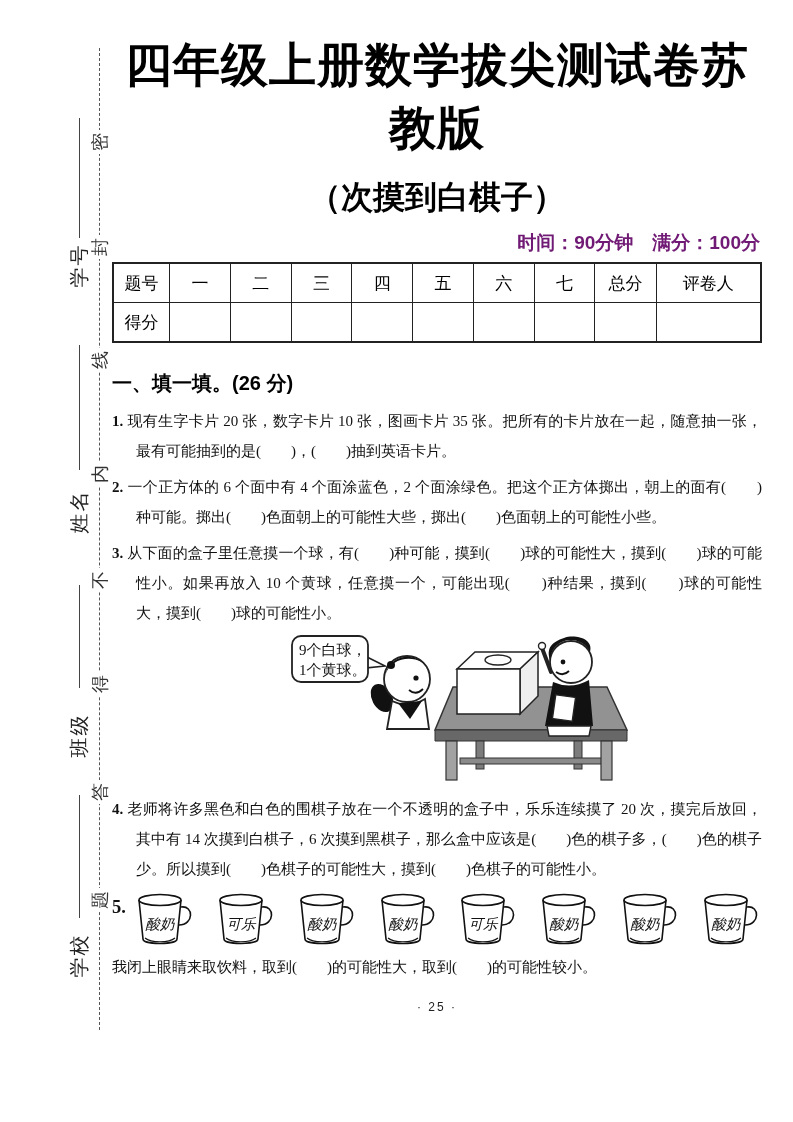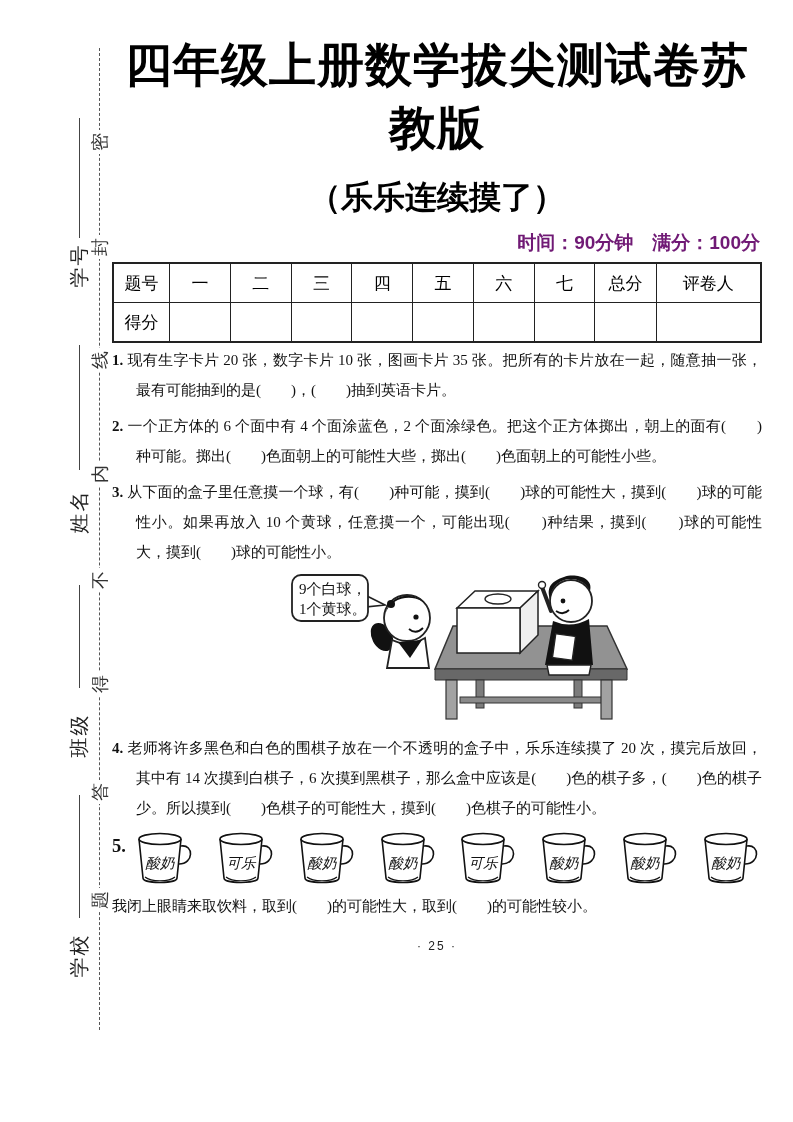--- a/index.html
+++ b/index.html
@@ -81,21 +81,21 @@
   <span class="seal-char" style="top:462px">内</span>
   <span class="seal-char" style="top:568px">不</span>
   <span class="seal-char" style="top:672px">得</span>
   <span class="seal-char" style="top:780px">答</span>
   <span class="seal-char" style="top:888px">题</span>
 </div>
 
 <div class="content">
 
   <h1 class="title">四年级上册数学拔尖测试卷苏教版</h1>
-  <h2 class="subtitle">（乐乐连续摸了）</h2>
+  <h2 class="subtitle">（次摸到白棋子）</h2>
   <div class="meta">时间：90分钟　满分：100分</div>
 
   <table class="score">
     <tbody>
         <tr>
       <td class="c-no">题号</td>
       <td class="c-q">一</td>
       <td class="c-q">二</td>
       <td class="c-q">三</td>
       <td class="c-q">四</td>
@@ -113,20 +113,21 @@
       <td></td>
       <td></td>
       <td></td>
       <td></td>
       <td></td>
       <td></td>
     </tr>
   </tbody>
     </table>
 
+  <div class="section-heading">一、填一填。(26 分)</div>
 
   <div class="question">
     <span class="qno">1.</span><span>现有生字卡片 20 张，数字卡片 10 张，图画卡片 35 张。把所有的卡片放在一起，随意抽一张，最有可能抽到的是(　　)，(　　)抽到英语卡片。</span>
   </div>
 
   <div class="question">
     <span class="qno">2.</span><span>一个正方体的 6 个面中有 4 个面涂蓝色，2 个面涂绿色。把这个正方体掷出，朝上的面有(　　)种可能。掷出(　　)色面朝上的可能性大些，掷出(　　)色面朝上的可能性小些。</span>
   </div>
 
   <div class="question">

